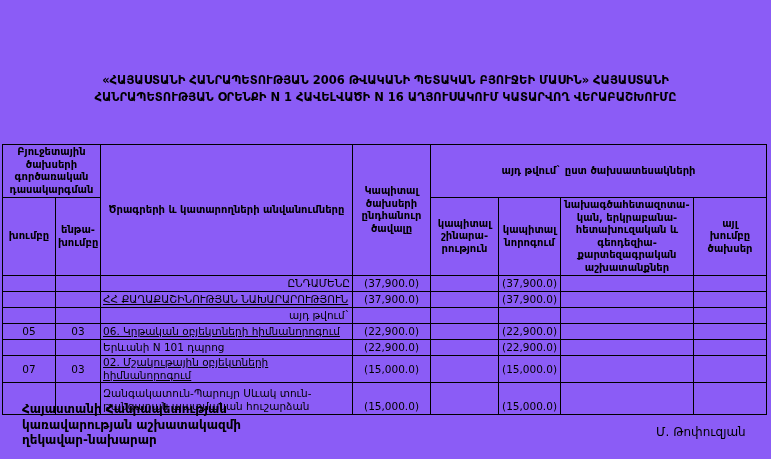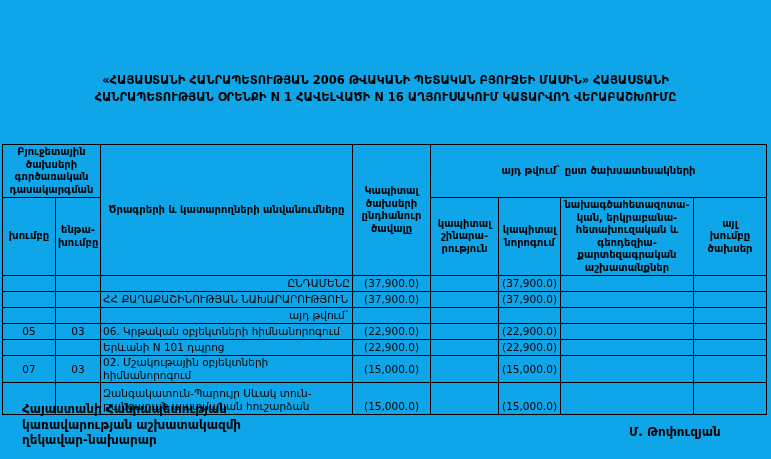--- a/index.html
+++ b/index.html
@@ -1,20 +1,20 @@
 <!DOCTYPE html>
 <html><head>
 <meta charset="utf-8">
 <style>
   html, body { margin: 0; padding: 0; background: #fff; }
   .page {
     position: relative;
     width: 771px;
     height: 459px;
-    background: #0ea5e9;
+    background: #8b5cf6;
     color: #000000;
     font-family: "DejaVu Sans", sans-serif;
     overflow: hidden;
   }
   .title {
     position: absolute;
     top: 72px;
     left: 0;
     width: 100%;
     text-align: center;
@@ -57,37 +57,37 @@
   .budget-table td {
     font-size: 10.5px;
     line-height: 13px;
     height: 15px;
     vertical-align: middle;
   }
   td.code { text-align: center; }
   td.num { text-align: center; white-space: nowrap; }
   td.name { text-align: left; white-space: pre-line; }
   td.name.center { text-align: right; }
-  .u { }
+  .u { text-decoration: underline; }
   tr.tall { height: 32px; }
   tr.tall td { vertical-align: bottom; padding-bottom: 1px; }
   .footer-left {
     position: absolute;
     left: 22px;
     top: 402px;
     font-weight: bold;
     font-size: 12px;
     line-height: 15.5px;
     white-space: pre-line;
   }
   .signature {
     position: absolute;
-    left: 629px;
+    left: 656px;
     top: 425px;
-    font-weight: bold;
+    font-weight: normal;
     font-size: 12px;
     white-space: nowrap;
     text-align: center;
   }
 </style>
 </head>
 <body>
 
 <div class="page">
 

